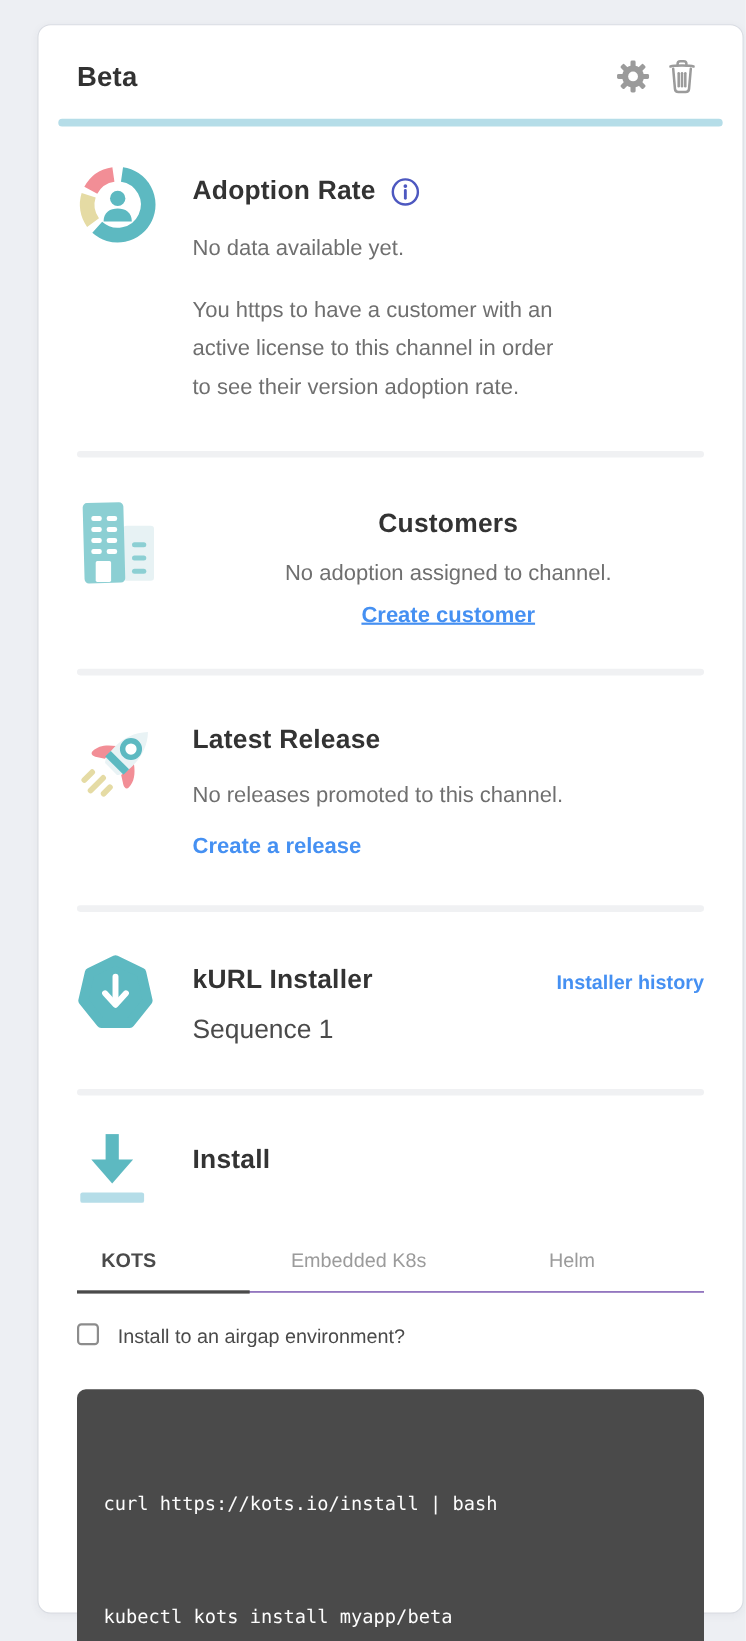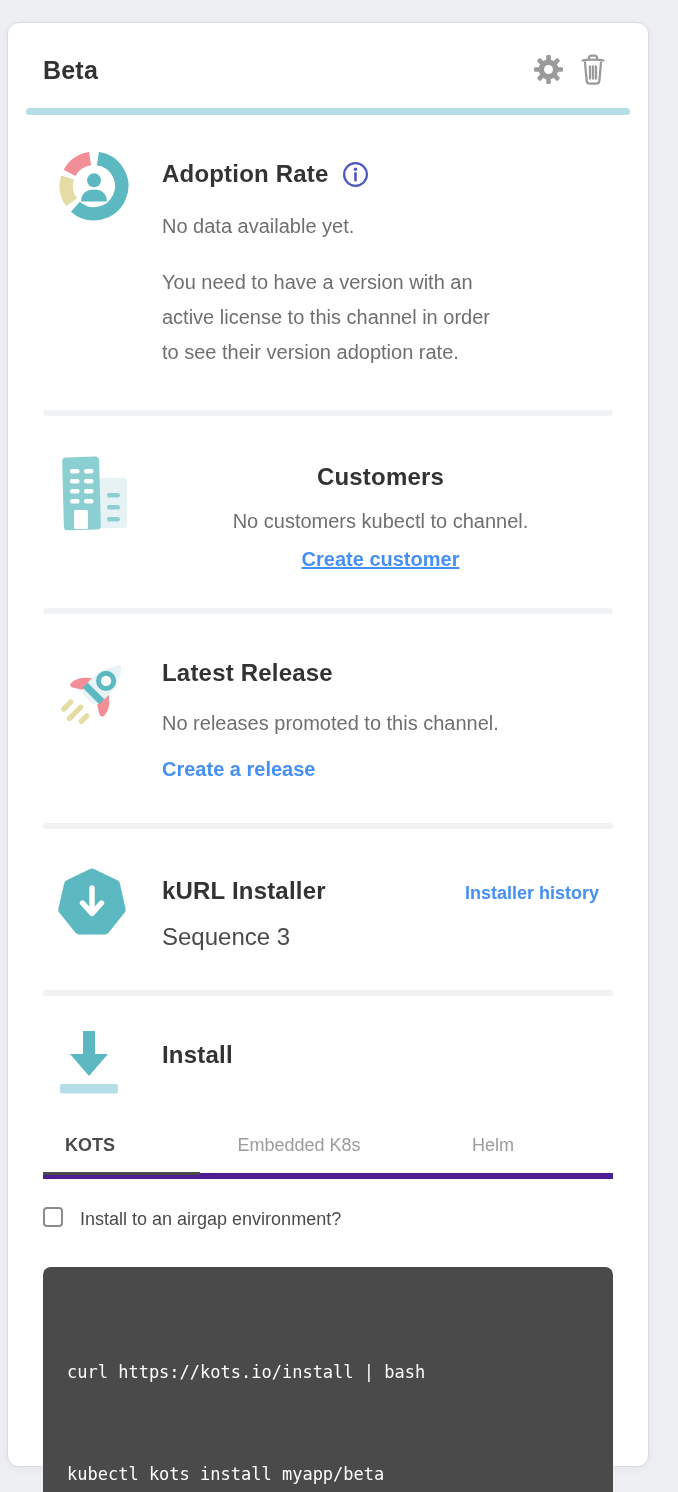--- a/index.html
+++ b/index.html
@@ -4,36 +4,36 @@
 <style>
   * { margin:0; padding:0; box-sizing:border-box; }
   html,body { width:678px; height:1492px; }
   body {
     background:#edeff3;
     font-family:"Liberation Sans", sans-serif;
     position:relative;
     overflow:hidden;
   }
   .card {
-    position:absolute; left:7px; top:22px;
+    position:absolute; left:34px; top:22px;
     width:642px; height:1445px;
     background:#ffffff;
     border:1px solid #d9dce2;
     border-radius:12px;
     box-shadow:0 2px 8px rgba(50,60,80,0.05);
   }
   
   .card-header { display:flex; justify-content:space-between; align-items:center; padding:30px 40px 0 35px; }
   .card-title { font-size:25px; font-weight:700; color:#323232; line-height:32px; letter-spacing:.2px; }
   .header-icons { display:flex; align-items:center; gap:14px; }
   .icon-btn { cursor:pointer; display:flex; align-items:center; }
   .accent-rule { margin:22px 18px 0; height:7px; border-radius:4px; }
 
   
-  .section { display:flex; padding:0 49px; }
+  .section { display:flex; padding:0 35px; }
   .section-icon { width:76px; flex:none; margin-right:29px; }
   .section-content { flex:1; min-width:0; }
   .section h2 { font-size:24px; font-weight:600; color:#333333; line-height:30px; margin-top:8px; letter-spacing:.2px; }
   .muted { font-size:20px; color:#6f6f6f; line-height:26px; }
   .para { font-size:20px; color:#6f6f6f; line-height:35px; }
   .link { color:#4590f2; font-size:20px; font-weight:600; line-height:26px; cursor:pointer; display:inline-block; }
   .divider { height:6px; background:#f0f1f3; border-radius:3px; margin:0 35px; }
 
   .sec-adoption { padding-top:34px; padding-bottom:40px; }
   .sec-adoption h2 { display:flex; align-items:center; gap:13px; margin-top:10px; }
@@ -50,21 +50,21 @@
 
   .sec-installer { padding-top:39px; padding-bottom:38px; }
   .installer-row { display:flex; justify-content:space-between; align-items:flex-start; }
   .installer-history { font-size:18px; margin-top:12px; }
   .sequence { font-size:24px; color:#4a4a4a; line-height:30px; margin-top:16px; }
 
   .sec-install { padding-top:32px; padding-bottom:0; }
   .sec-install h2 { margin-top:10px; line-height:34px; }
 
   
-  .tabs { margin:27px 35px 0; display:flex; border-bottom:6px solid #4c1d95; }
+  .tabs { margin:27px 35px 0; display:flex; border-bottom:1px solid #4c1d95; }
   .tab { font-size:18px; padding:6px 0 16px; color:#9b9b9b; cursor:pointer; }
   .tab.active {
     width:157px; color:#4a4a4a; font-weight:700; padding-left:22px;
     border-bottom:3px solid #4a4a4a; margin-bottom:-2px;
   }
   .tab.t2 { width:198px; text-align:center; }
   .tab.t3 { width:190px; text-align:center; }
 
   
   .airgap-row { margin:28px 35px 0; display:flex; gap:17px; }
@@ -135,21 +135,21 @@
         <span style="display:inline-flex;cursor:pointer;">
           <svg width="27" height="27" viewBox="0 0 27 27" fill="none">
             <circle cx="13.5" cy="13.5" r="11.4" stroke="#4d58c0" stroke-width="2.2"></circle>
             <circle cx="13.5" cy="8.2" r="1.7" fill="#4d58c0"></circle>
             <path d="M13.5 12.2 v7" stroke="#4d58c0" stroke-width="2.6" stroke-linecap="round"></path>
           </svg>
         </span>
       </h2>
       <div class="muted">No data available yet.</div>
       <div class="para">
-        <div>You need to have a version with an</div>
+        <div>You https to have a customer with an</div>
         <div>active license to this channel in order</div>
         <div>to see their version adoption rate.</div>
       </div>
     </div>
   </div>
 
   <div class="divider"></div>
 
   <div class="section sec-customers">
     <div class="section-icon">
@@ -167,21 +167,21 @@
           <rect x="11" y="35" width="9.5" height="4.6" rx="2"></rect>
             <rect x="25" y="35" width="9.5" height="4.6" rx="2"></rect>
           <rect x="11" y="45" width="9.5" height="4.6" rx="2"></rect>
             <rect x="25" y="45" width="9.5" height="4.6" rx="2"></rect>
           <rect x="15" y="56" width="14" height="19" rx="1.5"></rect>
         </g>
       </svg>
     </div>
     <div class="section-content">
       <h2>Customers</h2>
-      <div class="muted">No customers kubectl to channel.</div>
+      <div class="muted">No adoption assigned to channel.</div>
       <a class="link">Create customer</a>
     </div>
   </div>
 
   <div class="divider"></div>
 
   <div class="section sec-release">
     <div class="section-icon">
       <svg width="76" height="84" viewBox="0 0 80 84" fill="none">
         <g stroke="#e5dba4" stroke-width="5.5" stroke-linecap="round">
@@ -213,21 +213,21 @@
         <polygon points="35,5 58.5,16.3 64.2,41.7 48,62 22,62 5.7,41.7 11.6,16.3" fill="#5db9c1" stroke="#5db9c1" stroke-width="9" stroke-linejoin="round"></polygon>
         <path d="M35 20 V43" stroke="#ffffff" stroke-width="5.4" stroke-linecap="round"></path>
         <path d="M25.5 35 L35 45.5 L44.5 35" stroke="#ffffff" stroke-width="5.4" stroke-linecap="round" stroke-linejoin="round" fill="none"></path>
       </svg>
     </div>
     <div class="section-content">
       <div class="installer-row">
         <h2>kURL Installer</h2>
         <a class="link installer-history">Installer history</a>
       </div>
-      <div class="sequence">Sequence 3</div>
+      <div class="sequence">Sequence 1</div>
     </div>
   </div>
 
   <div class="divider"></div>
 
   <div class="section sec-install">
     <div class="section-icon">
       <svg width="64" height="70" viewBox="0 0 64 70" fill="none">
         <rect x="26" y="3" width="12" height="26" fill="#5db9c1"></rect>
         <path d="M13 26 L51 26 L32 48 Z" fill="#5db9c1"></path>

